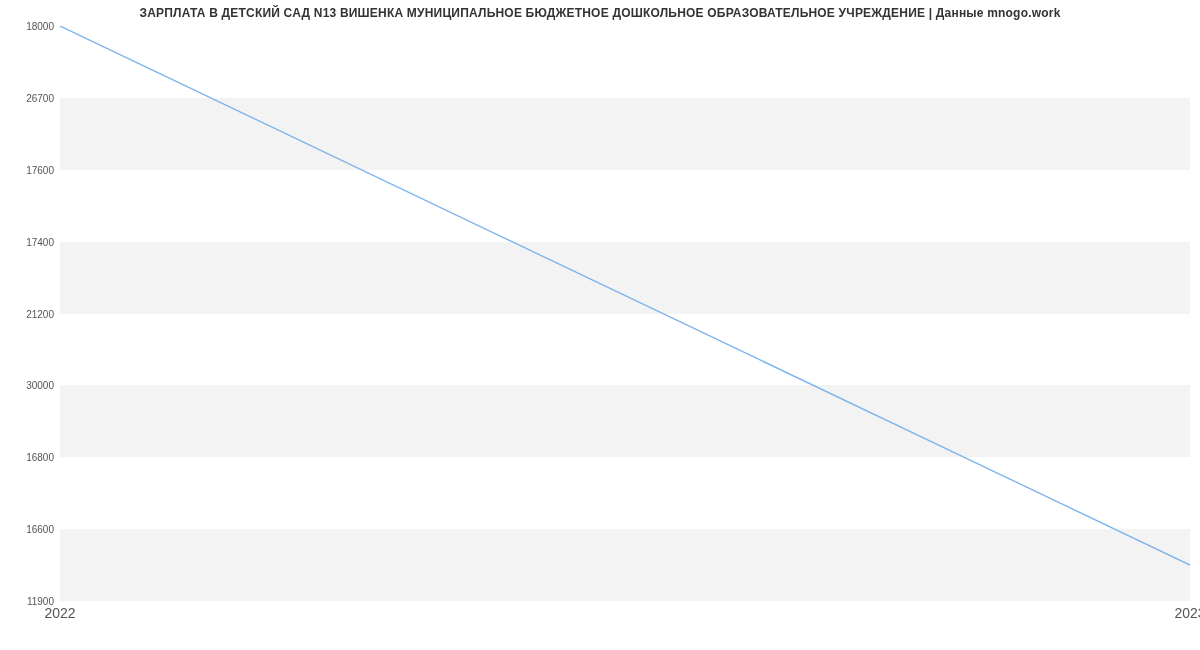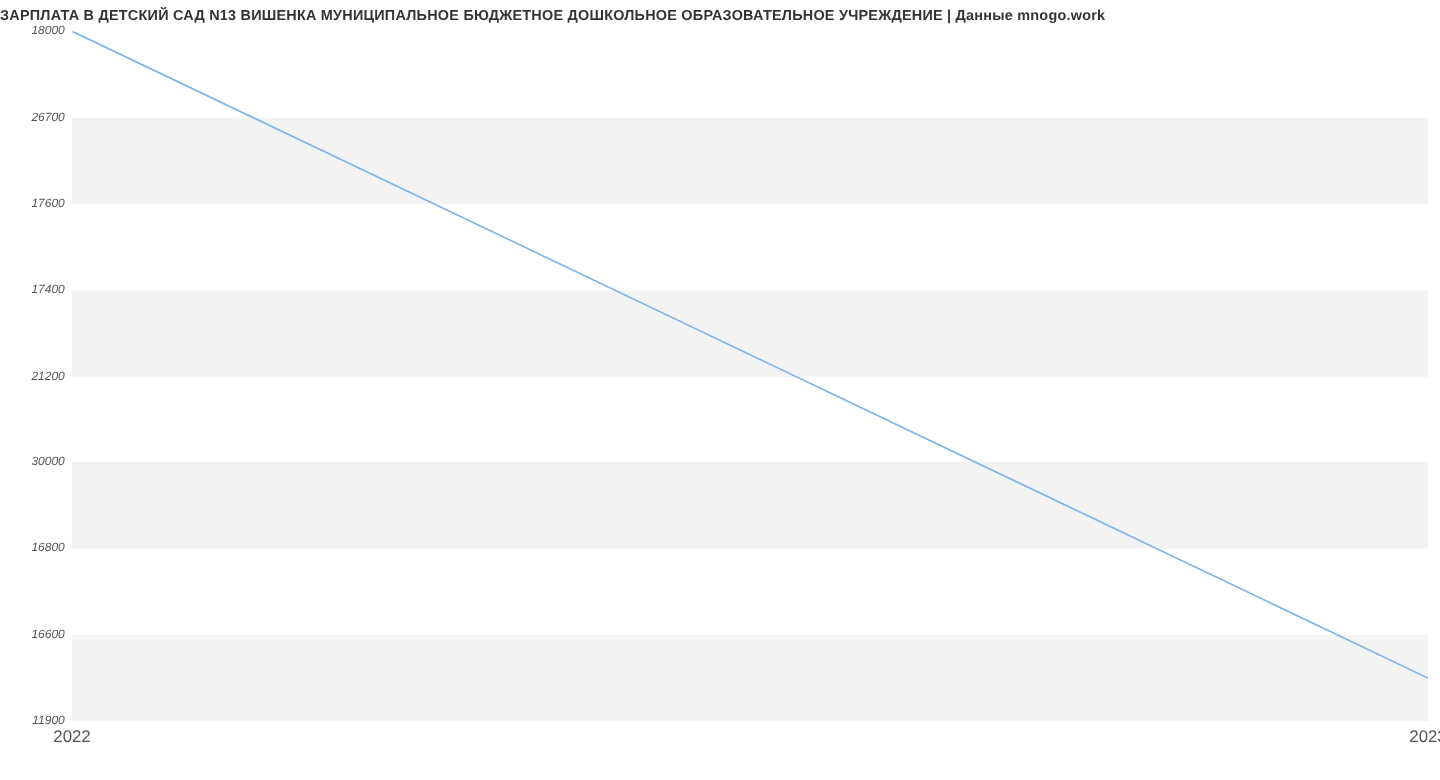--- a/index.html
+++ b/index.html
@@ -15,20 +15,21 @@
   .chart-wrap {
     position: relative;
     width: 1200px;
     height: 650px;
   }
   .title {
     position: absolute;
     top: 6px;
     left: 0;
     width: 100%;
+    text-align: center;
     font-size: 12px;
     font-weight: bold;
     color: #333;
     letter-spacing: 0.2px;
   }
   .plot-area {
     position: absolute;
     left: 60px;
     top: 26px;
     width: 1130px;   
@@ -43,21 +44,20 @@
     background: #f3f3f3;
   }
   .y-tick {
     position: absolute;
     right: 1146px; 
     text-align: right;
     width: 50px;
     font-size: 10px;
     color: #555;
     transform: translateY(-50%);
-    font-style: italic;
   }
   .x-tick {
     position: absolute;
     top: 605px;
     font-size: 14px;
     color: #555;
     transform: translateX(-50%);
   }
   svg.line-layer {
     position: absolute;

